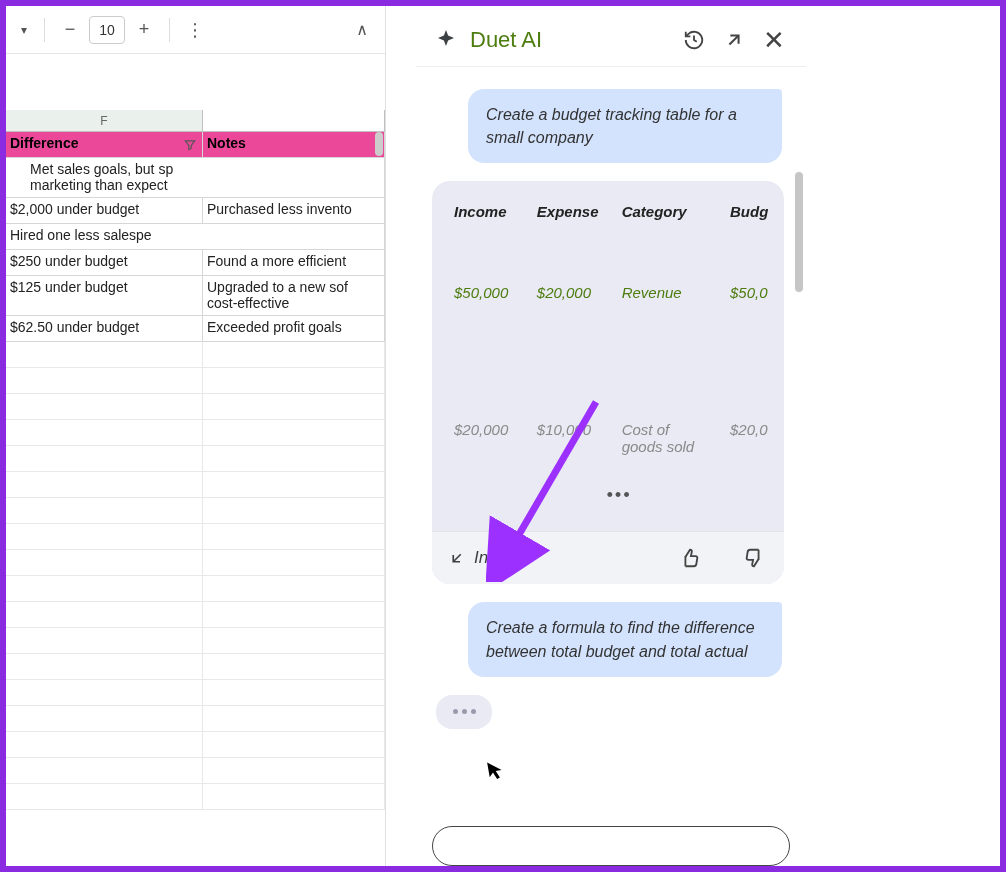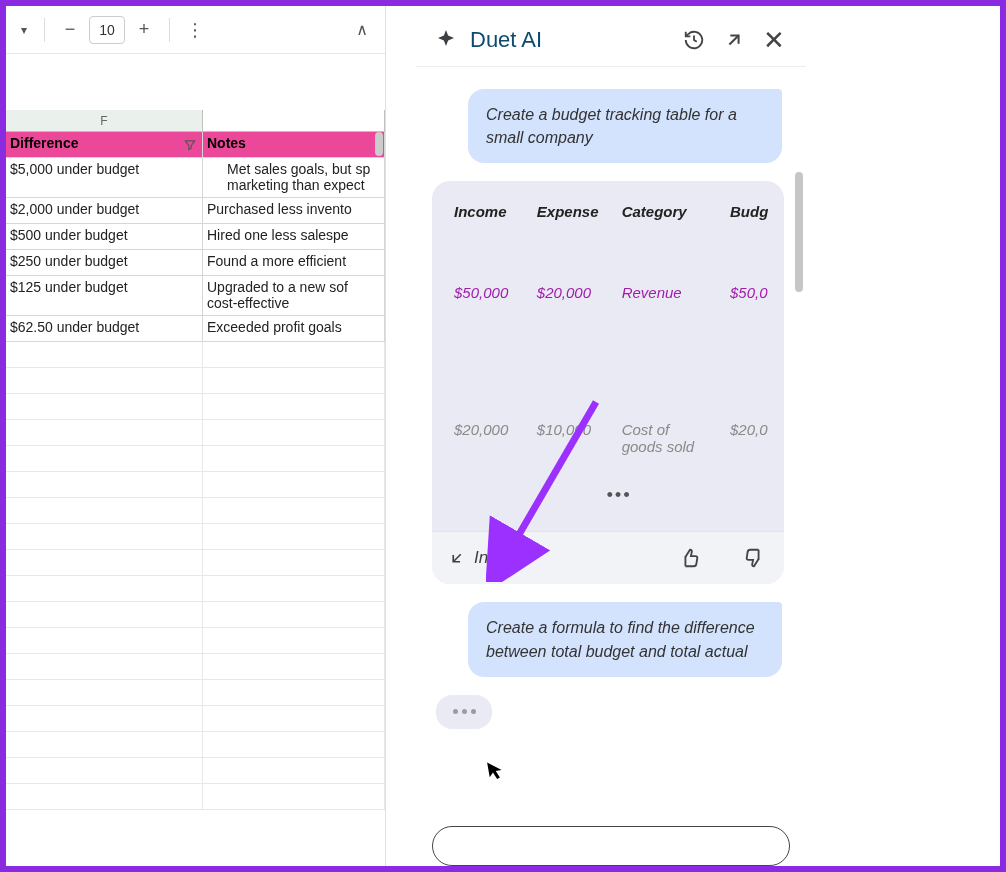--- a/index.html
+++ b/index.html
@@ -117,21 +117,21 @@
     display:flex; flex-direction:column;
     position:relative;
   }
   .panel-header {
     display:flex; align-items:center;
     padding: 14px 18px 12px;
     gap:12px;
     border-bottom:1px solid #eee;
   }
   .star-icon { width:24px;height:24px;}
-  .panel-title { font-size:22px; font-weight:500; color:#0c4a6e; }
+  .panel-title { font-size:22px; font-weight:500; color:#4d7c0f; }
   .panel-hspacer { flex:1;}
   .panel-hbtn { width:28px;height:28px; display:flex;align-items:center;justify-content:center; color:#444; cursor:pointer;}
   .panel-body {
     flex:1; overflow:auto;
     padding: 14px 16px 10px;
     position:relative;
     font-style:italic;
   }
   .bubble-user {
     background:#d3e3fd;
@@ -154,21 +154,21 @@
     padding: 22px 0 10px 22px;
     position:relative;
     height: 350px;
   }
   .rt-head {
     display:flex; gap: 18px;
     font-weight:bold; color:#222; font-size:15px;
   }
   .rt-row {
     display:flex; gap: 18px;
-    color:#a21caf; font-size:15px;
+    color:#4d7c0f; font-size:15px;
     margin-top: 64px;
     align-items:flex-start;
   }
   .rt-row.faded { color:#8a8a8a; }
   .rtcell { min-width:0; white-space:nowrap; }
   .rtcell.w1 { width:66px; }
   .rtcell.w2 { width:68px; }
   .rtcell.w3 { width:92px; white-space:normal;}
   .rtcell.w4 { width:55px; }
   .dots { text-align:center; color:#555; font-size:18px; margin-top:30px; letter-spacing:2px;}
@@ -255,29 +255,27 @@
             <span class="filter-icon">
               <svg width="14" height="14" viewBox="0 0 24 24" fill="none" stroke="#555" stroke-width="2">
                   <path d="M4 5h16l-6 8v5l-4 2v-7z"></path>
                 </svg>
             </span>
           </div>
           <div class="cell cellG">Notes</div>
         </div>
 
         <div class="row" style="height:40px;">
-          <div class="cell cellF">$5,000 under budget</div>
           <div class="cell cellG" style="white-space:normal;margin-left:20px;">Met sales goals, but sp<br>marketing than expect</div>
         </div>
         <div class="row">
           <div class="cell cellF">$2,000 under budget</div>
           <div class="cell cellG">Purchased less invento</div>
         </div>
         <div class="row">
-          <div class="cell cellF">$500 under budget</div>
           <div class="cell cellG">Hired one less salespe</div>
         </div>
         <div class="row">
           <div class="cell cellF">$250 under budget</div>
           <div class="cell cellG">Found a more efficient</div>
         </div>
         <div class="row" style="height:40px;">
           <div class="cell cellF">$125 under budget</div>
           <div class="cell cellG" style="white-space:normal;">Upgraded to a new sof<br>cost-effective</div>
         </div>

